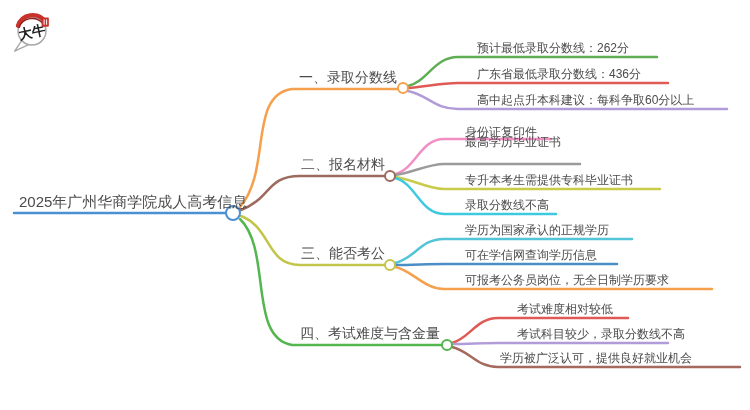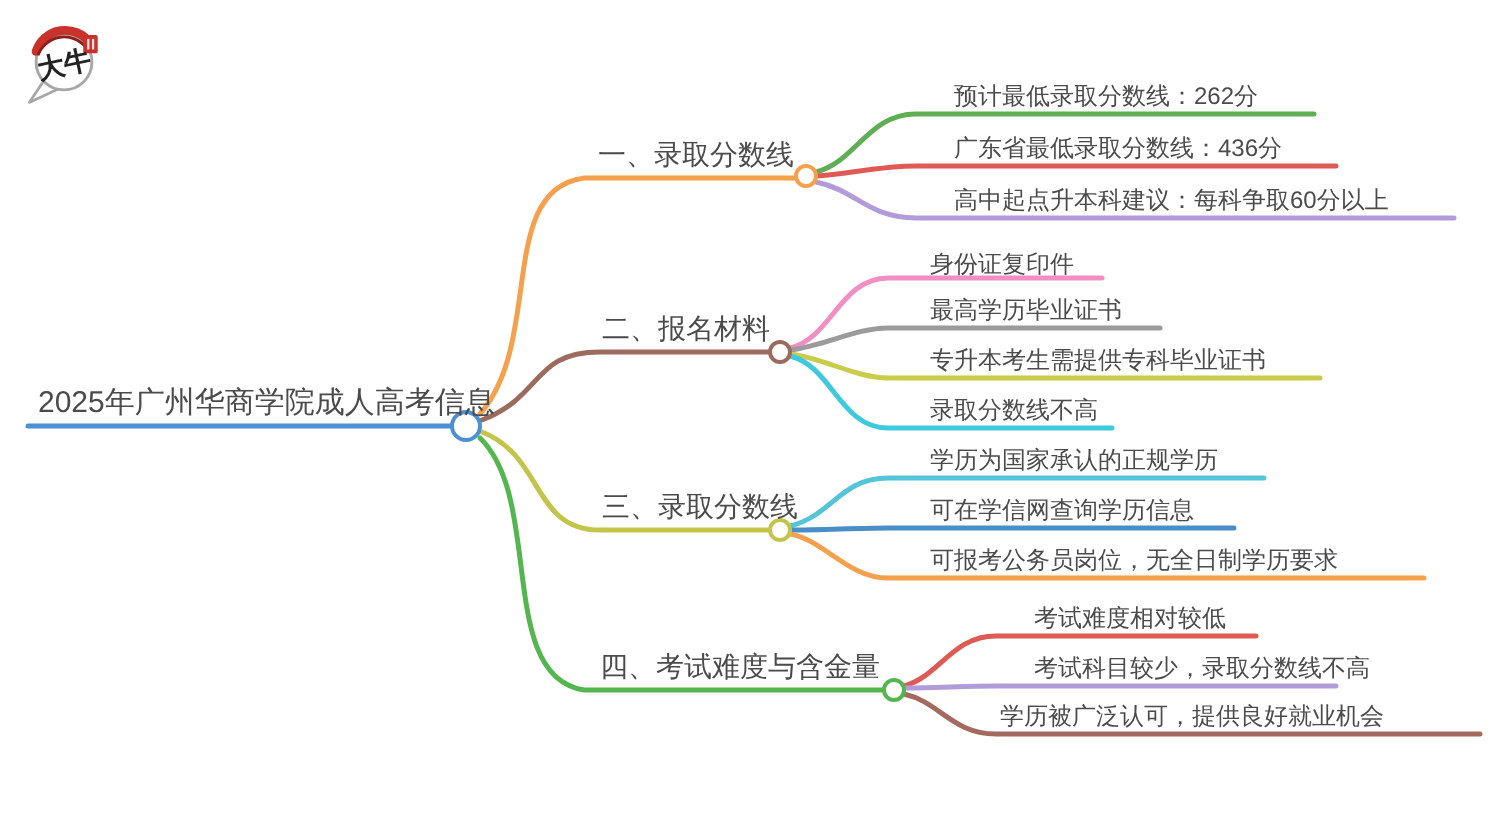--- a/index.html
+++ b/index.html
@@ -67,29 +67,29 @@
       <rect x="39" y="15" width="1.2" height="5.5" fill="#ffffff" opacity="0.85"></rect>
       <rect x="41.5" y="15" width="1.2" height="5.5" fill="#ffffff" opacity="0.85"></rect>
       <text x="27" y="33" text-anchor="middle" font-size="14" font-weight="bold" fill="#222222" transform="rotate(-12 27 28)">大牛</text>
     </svg>
   </div>
 
   <div class="lbl root-lbl" style="left:19px; top:193px;">2025年广州华商学院成人高考信息</div>
 
   <div class="lbl branch-lbl" style="left:301px; top:156px;">二、报名材料</div>
   <div class="lbl branch-lbl" style="left:299px; top:69px;">一、录取分数线</div>
-  <div class="lbl branch-lbl" style="left:301px; top:245px;">三、录取分数线</div>
+  <div class="lbl branch-lbl" style="left:301px; top:245px;">三、能否考公</div>
   <div class="lbl branch-lbl" style="left:300px; top:325px;text-align:right;">四、考试难度与含金量</div>
 
   <div class="lbl leaf-lbl" style="left:477px; top:40px;">预计最低录取分数线：262分</div>
   <div class="lbl leaf-lbl" style="left:477px; top:66px;">广东省最低录取分数线：436分</div>
   <div class="lbl leaf-lbl" style="left:477px; top:92px;">高中起点升本科建议：每科争取60分以上</div>
 
   <div class="lbl leaf-lbl" style="left:465px; top:124px;">身份证复印件</div>
-  <div class="lbl leaf-lbl" style="left:465px; top:147px;">最高学历毕业证书</div>
+  <div class="lbl leaf-lbl" style="left:465px; top:134px;">最高学历毕业证书</div>
   <div class="lbl leaf-lbl" style="left:465px; top:172px;">专升本考生需提供专科毕业证书</div>
   <div class="lbl leaf-lbl" style="left:465px; top:197px;">录取分数线不高</div>
 
   <div class="lbl leaf-lbl" style="left:465px; top:247px;">可在学信网查询学历信息</div>
   <div class="lbl leaf-lbl" style="left:465px; top:222px;">学历为国家承认的正规学历</div>
   <div class="lbl leaf-lbl" style="left:465px; top:272px;">可报考公务员岗位，无全日制学历要求</div>
 
   <div class="lbl leaf-lbl" style="left:517px; top:301px;">考试难度相对较低</div>
   <div class="lbl leaf-lbl" style="left:517px; top:326px;text-align:right;">考试科目较少，录取分数线不高</div>
   <div class="lbl leaf-lbl" style="left:500px; top:350px;">学历被广泛认可，提供良好就业机会</div>

